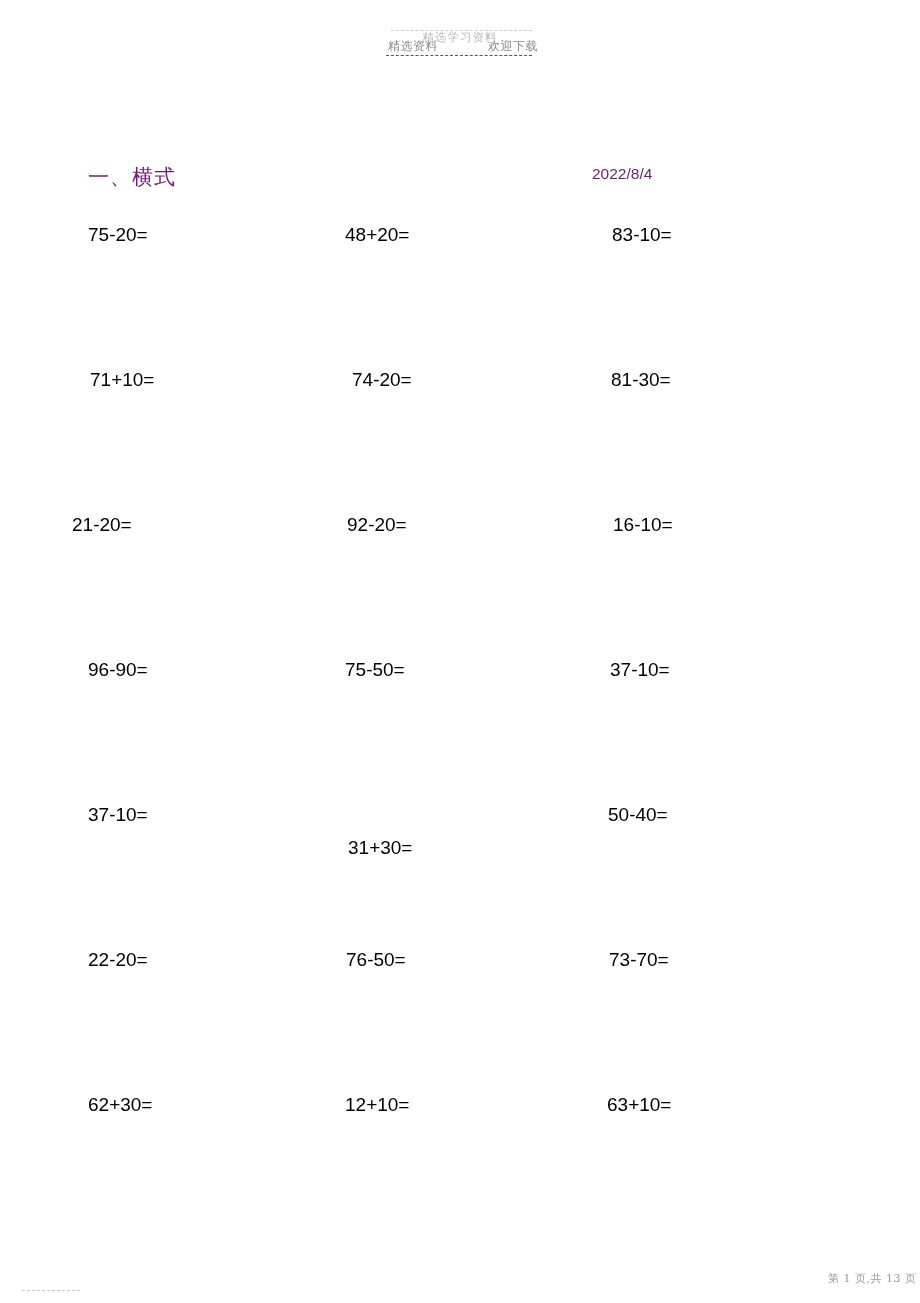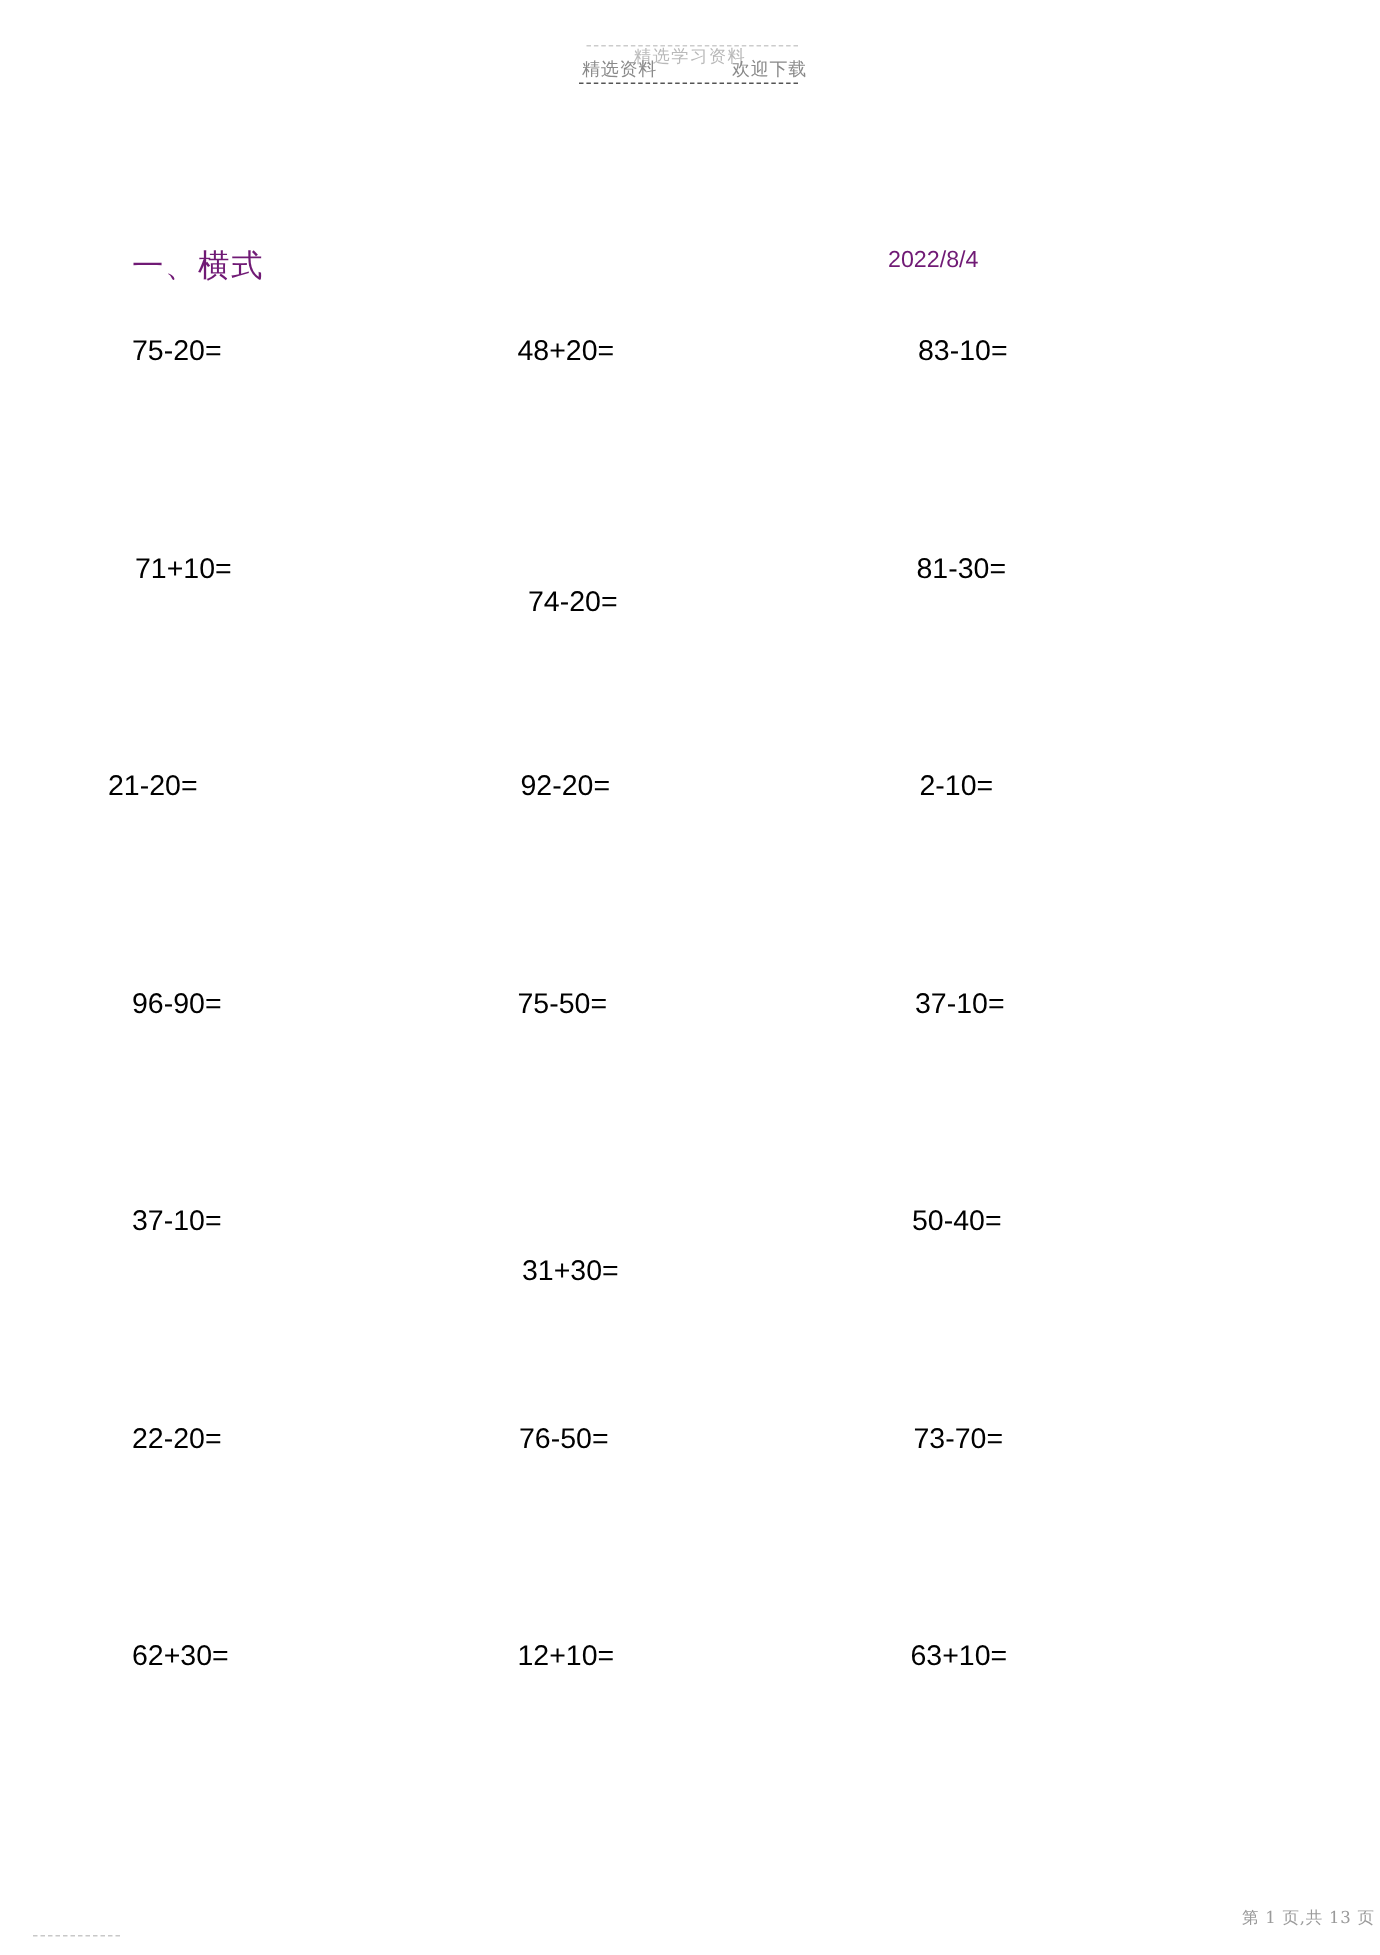--- a/index.html
+++ b/index.html
@@ -100,21 +100,21 @@
     line-height: 26px;
   }
   .col-0 { left: 88px; }
   .col-1 { left: 348px; }
   .col-2 { left: 608px; }
 
   
   .r1 .col-1 { left: 345px; }
   .r1 .col-2 { left: 612px; }
   .r2 .col-0 { left: 90px; }
-  .r2 .col-1 { left: 352px; margin-top: 22px; }
+  .r2 .col-1 { left: 352px; }
   .r2 .col-2 { left: 611px; }
   .r3 .col-0 { left: 72px; }
   .r3 .col-1 { left: 347px; }
   .r3 .col-2 { left: 613px; }
   .r4 .col-1 { left: 345px; }
   .r4 .col-2 { left: 610px; }
   .r5 .col-1 { left: 348px; margin-top: 33px; }
   .r5 .col-2 { left: 608px; }
   .r6 .col-1 { left: 346px; }
   .r6 .col-2 { left: 609px; }
@@ -176,21 +176,21 @@
 
     <div class="grid-row r2">
       <div class="cell col-0">71+10=</div>
       <div class="cell col-1">74-20=</div>
       <div class="cell col-2">81-30=</div>
     </div>
 
     <div class="grid-row r3">
       <div class="cell col-0">21-20=</div>
       <div class="cell col-1">92-20=</div>
-      <div class="cell col-2">2-10=</div>
+      <div class="cell col-2">16-10=</div>
     </div>
 
     <div class="grid-row r4">
       <div class="cell col-0">96-90=</div>
       <div class="cell col-1">75-50=</div>
       <div class="cell col-2">37-10=</div>
     </div>
 
     <div class="grid-row r5">
       <div class="cell col-0">37-10=</div>

